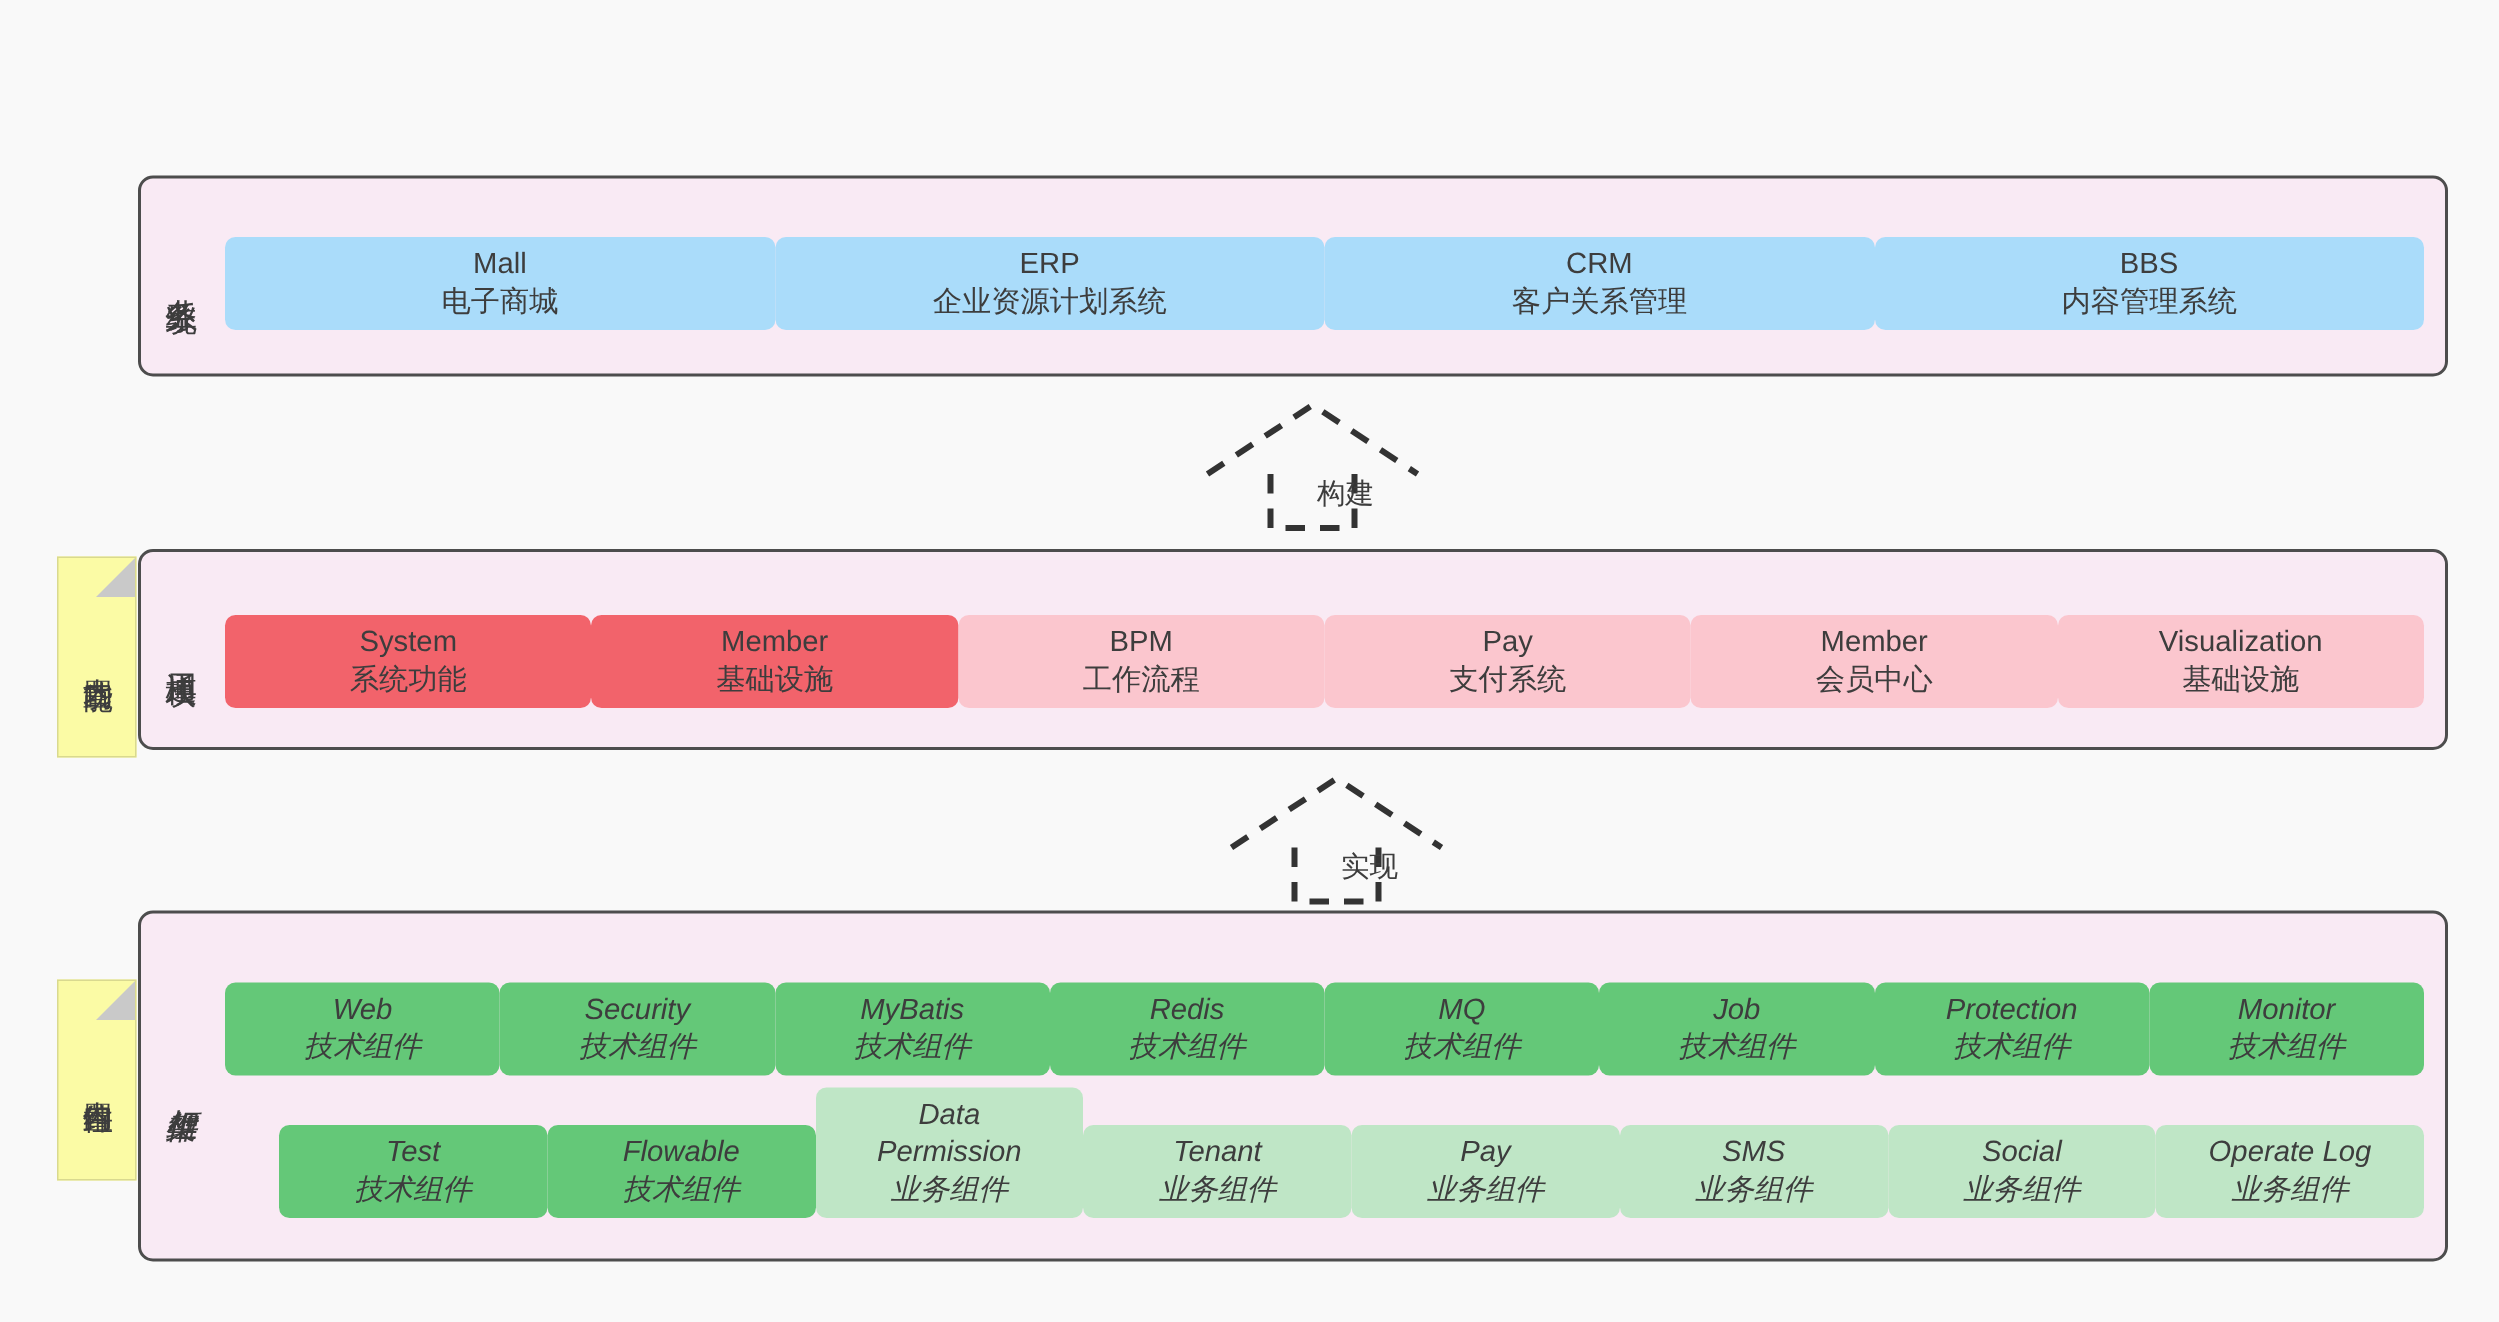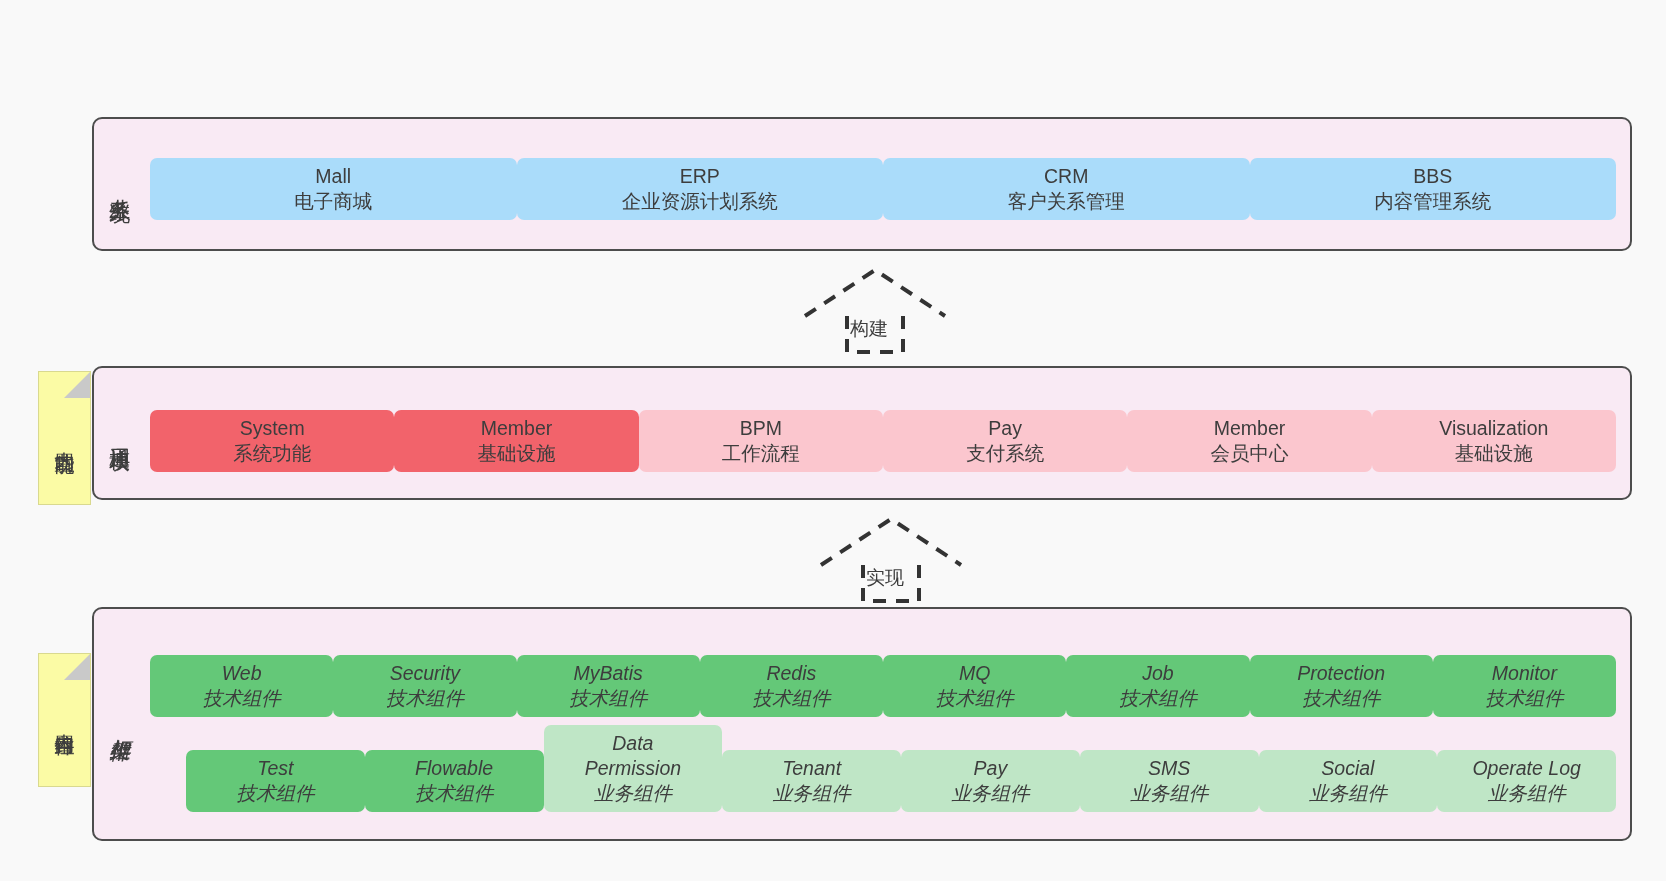--- a/index.html
+++ b/index.html
@@ -115,20 +115,21 @@
     position: absolute;
   }
   .arrow svg { display: block; overflow: visible; }
   .arrow-label {
     position: absolute;
     font-size: 19px;
     color: #3d3d3d;
     background: transparent;
     white-space: nowrap;
     user-select: none;
+    margin-left: 28px;
   }
 </style>
 </head>
 <body>
 
 <div class="canvas">
 
   <div class="layer" style="left:92px; top:117px; width:1540px; height:134px;">
     <div class="layer-title">业务系统</div>
     <div class="layer-body">

